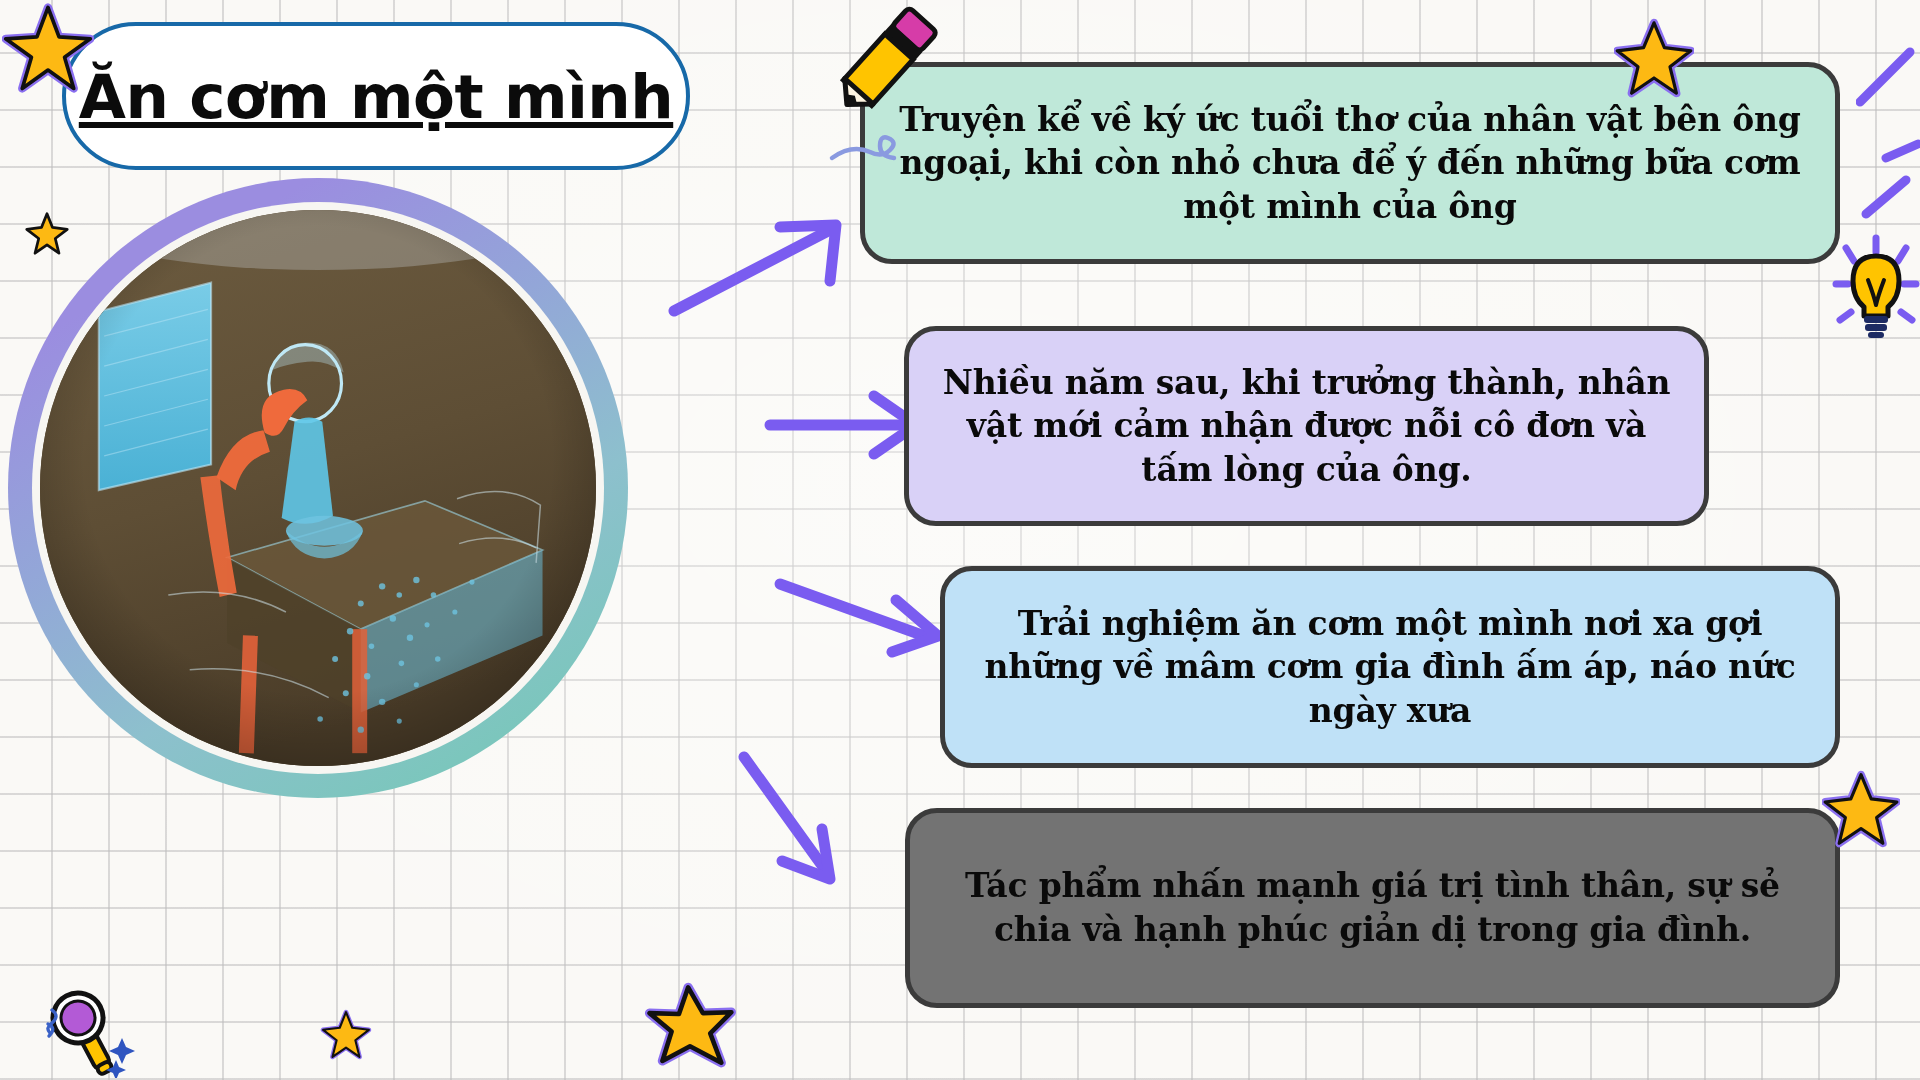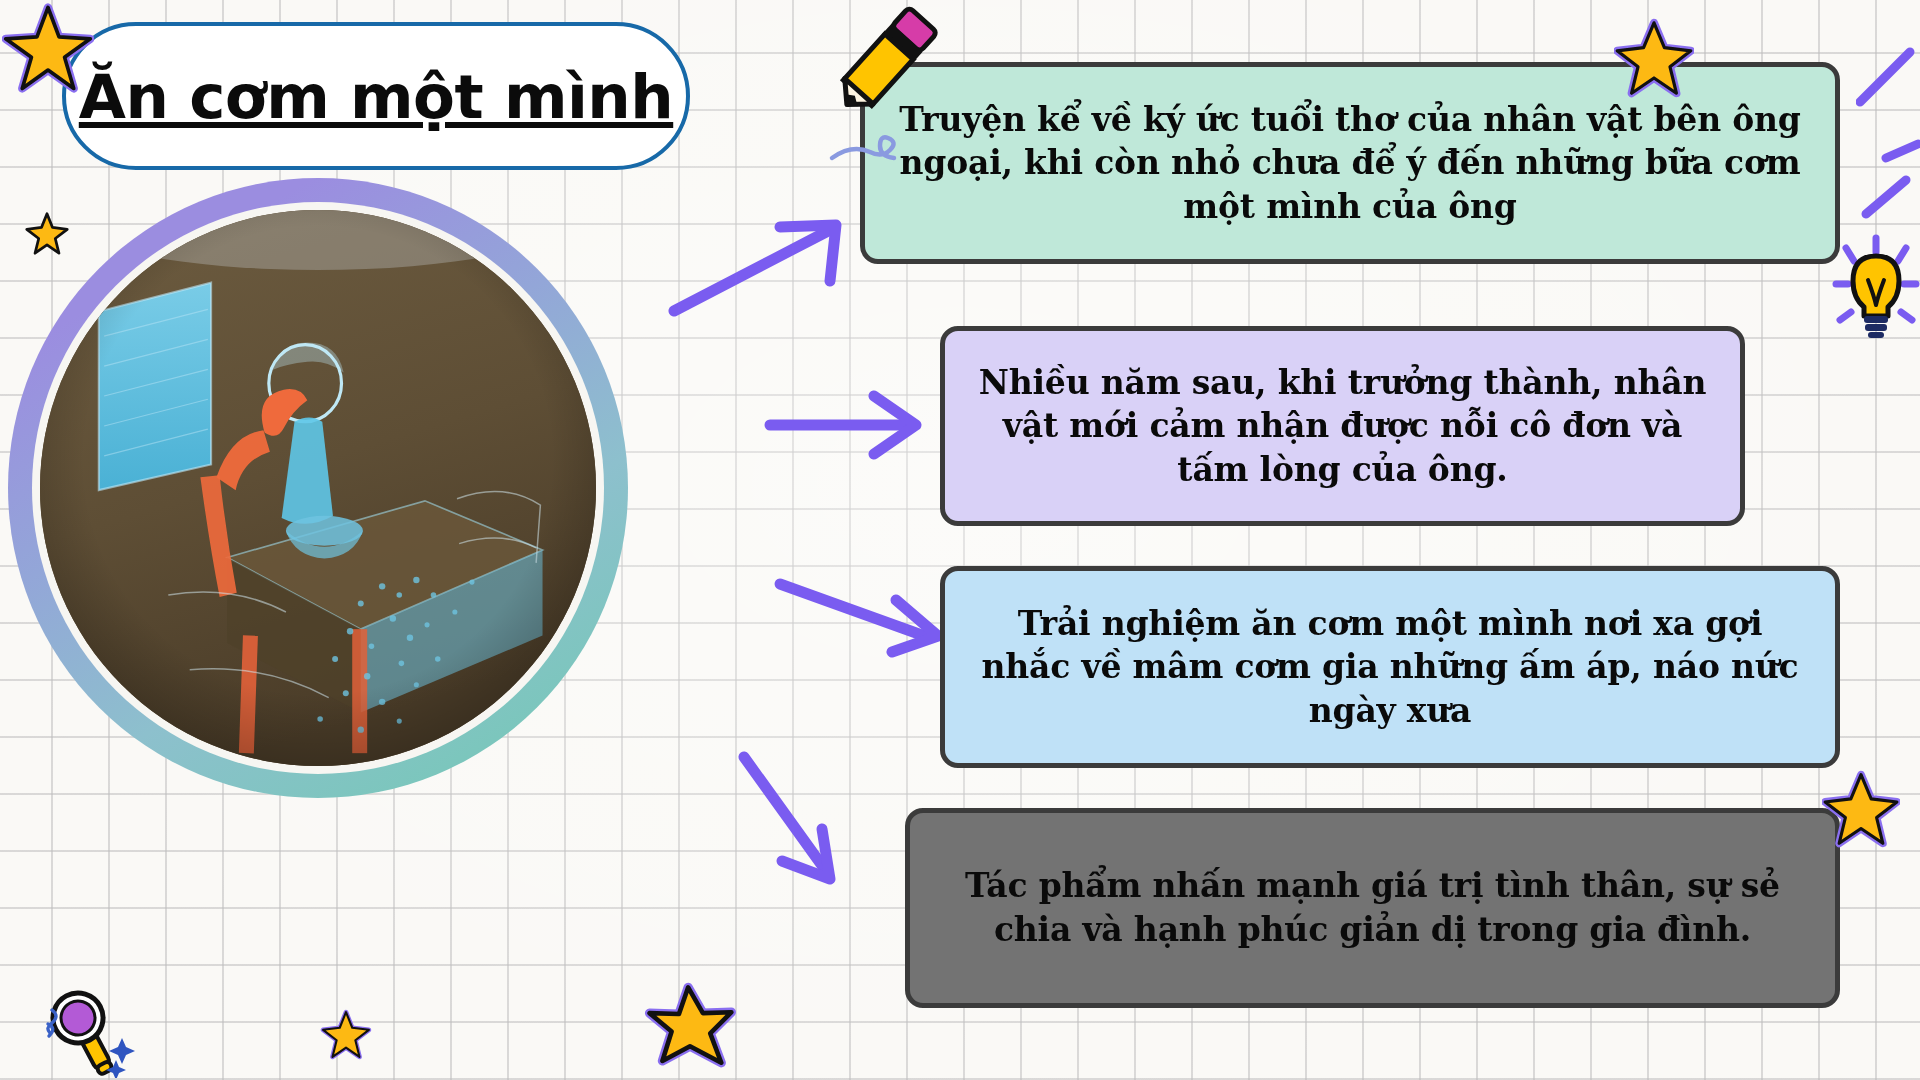--- a/index.html
+++ b/index.html
@@ -60,36 +60,36 @@
     width:100%; height:100%; border-radius:50%;
     overflow:hidden; position:relative;
     background:#5a4a33;
   }
   #photo-scene{ position:absolute; inset:0; }
 
   
   .box{
     position:absolute;
     border:5px solid #3b3b3b;
-    border-radius:18px;
+    border-radius:32px;
     display:flex; align-items:center; justify-content:center;
     text-align:center;
     padding:12px 26px;
     z-index:12;
   }
   .box-text{
     font-family:"DejaVu Serif", serif;
     font-weight:700;
     color:#0a0a0a;
     font-size:33px;
     line-height:1.32;
     letter-spacing:-.2px;
   }
   #box-1{ left:860px; top:62px;  width:980px; height:202px; background:#bfe8d9; }
-  #box-2{ left:940px; top:326px; width:805px; height:200px; background:#d9d1f7; }
+  #box-2{ left:904px; top:326px; width:805px; height:200px; background:#d9d1f7; }
   #box-3{ left:940px; top:566px; width:900px; height:202px; background:#bfe1f7; }
   #box-4{ left:905px; top:808px; width:935px; height:200px; background:#737373; }
 
   
   .arrow{ position:absolute; z-index:11; }
   #arrow-1{ left:660px; top:215px; }
   #arrow-2{ left:760px; top:390px; }
   #arrow-3{ left:770px; top:570px; }
   #arrow-4{ left:730px; top:745px; }
 
@@ -239,21 +239,21 @@
 
 <div class="box" id="box-1">
   <span class="box-text">Truyện kể về ký ức tuổi thơ của nhân vật bên ông ngoại, khi còn nhỏ chưa để ý đến những bữa cơm một mình của ông</span>
 </div>
 
 <div class="box" id="box-2">
   <span class="box-text">Nhiều năm sau, khi trưởng thành, nhân vật mới cảm nhận được nỗi cô đơn và tấm lòng của ông.</span>
 </div>
 
 <div class="box" id="box-3">
-  <span class="box-text">Trải nghiệm ăn cơm một mình nơi xa gợi nhắc về mâm cơm gia những ấm áp, náo nức ngày xưa</span>
+  <span class="box-text">Trải nghiệm ăn cơm một mình nơi xa gợi những về mâm cơm gia đình ấm áp, náo nức ngày xưa</span>
 </div>
 
 <div class="box" id="box-4">
   <span class="box-text">Tác phẩm nhấn mạnh giá trị tình thân, sự sẻ chia và hạnh phúc giản dị trong gia đình.</span>
 </div>
 
 <svg class="doodle" id="star-tl" width="92" height="92" viewBox="0 0 100 100">
   <path d="M50 6 L62 38 L96 40 L68 60 L78 94 L50 74 L22 94 L32 60 L4 40 L38 38 Z" fill="#fdb913" stroke="#8a6ff0" stroke-width="9" stroke-linejoin="round"></path>
   <path d="M50 6 L62 38 L96 40 L68 60 L78 94 L50 74 L22 94 L32 60 L4 40 L38 38 Z" fill="#fdb913" stroke="#111" stroke-width="4" stroke-linejoin="round"></path>
 </svg>

